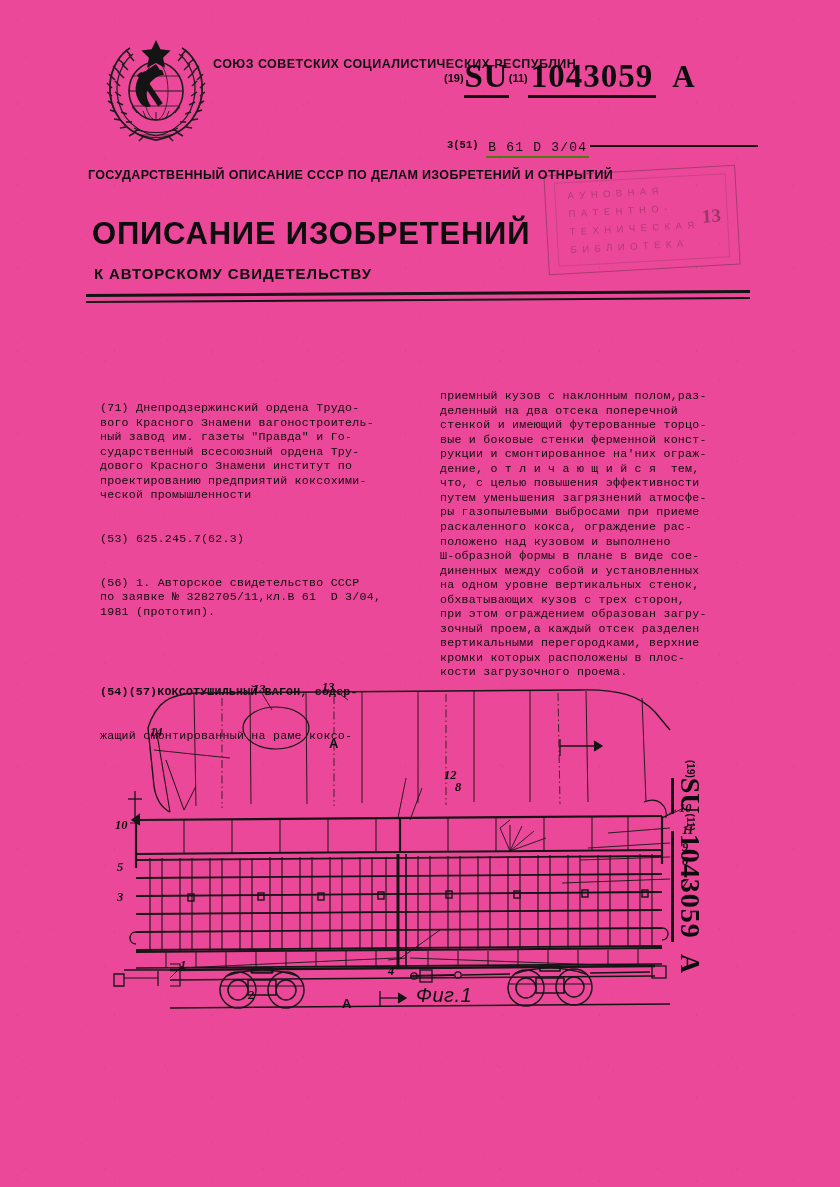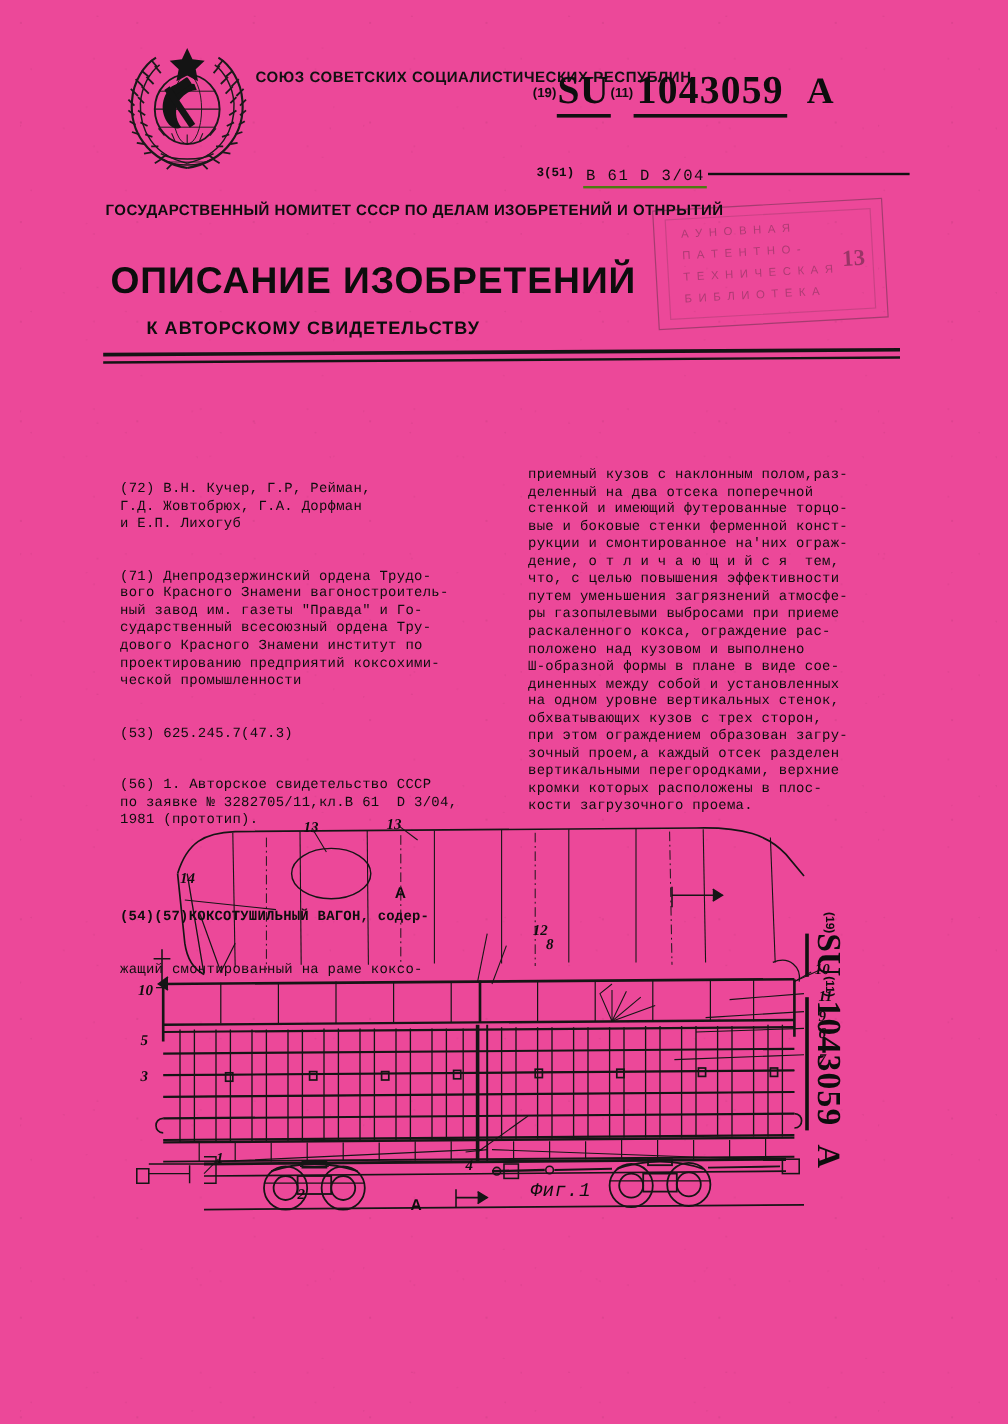--- a/index.html
+++ b/index.html
@@ -138,21 +138,20 @@
   }
   .subtitle {
     position: absolute;
     left: 94px;
     top: 265px;
     font-family: "Liberation Sans", sans-serif;
     font-weight: bold;
     font-size: 15px;
     letter-spacing: .9px;
     white-space: nowrap;
-    margin-left: 28px;
   }
 
   
   .stamp {
     position: absolute;
     left: 546px;
     top: 170px;
     width: 190px;
     height: 98px;
     transform: rotate(-3.2deg);
@@ -258,25 +257,25 @@
   
   .figure {
     position: absolute;
     left: 110px;
     top: 668px;
     width: 600px;
     height: 345px;
   }
   .figcap {
     position: absolute;
-    left: 442px;
+    left: 416px;
     top: 984px;
-    font-family: Liberation Mono, monospace;
+    font-family: Liberation Sans, sans-serif;
     font-style: italic;
-    font-size: 16px;
+    font-size: 20px;
     letter-spacing: .5px;
   }
   .lbl {
     position: absolute;
     font-family: "Liberation Serif", serif;
     font-style: italic;
     font-weight: bold;
     font-size: 12.5px;
   }
   .lbl-a {
@@ -386,51 +385,48 @@
 
   <div class="docnum">
     <span class="par">(19)</span><span class="su">SU</span><span class="par">(11)</span><span class="num">1043059</span><span class="kind">A</span>
   </div>
 
   <div class="ipc">
     <span class="small">3</span><span class="small">(51)</span>
     <span class="code">B 61 D 3/04</span><span class="rule"></span>
   </div>
 
-  <div class="committee">ГОСУДАРСТВЕННЫЙ НОМИТЕТ СССР
+  <div class="committee">ГОСУДАРСТВЕННЫЙ ОПИСАНИЕ СССР
 ПО ДЕЛАМ ИЗОБРЕТЕНИЙ И ОТНРЫТИЙ</div>
   <div class="bigtitle">ОПИСАНИЕ ИЗОБРЕТЕНИЙ</div>
   <div class="subtitle">К АВТОРСКОМУ СВИДЕТЕЛЬСТВУ</div>
 
   <div class="stamp">
     <div class="stamp-inner"></div>
     <div class="stamp-lines">
       <div>А У Н О В Н А Я</div>
       <div>П А Т Е Н Т Н О -</div>
       <div>Т Е Х Н И Ч Е С К А Я</div>
       <div>Б И Б Л И О Т Е К А</div>
     </div>
     <div class="stamp-no">13</div>
   </div>
 
   <div class="rule-top"></div>
   <div class="rule-bot"></div>
 
   <div class="col col-left">
-    <p>(72) В.Н. Кучер, Г.Р, Рейман,
-Г.Д. Жовтобрюх, Г.А. Дорфман
-и Е.П. Лихогуб</p>
     <p>(71) Днепродзержинский ордена Трудо-
 вого Красного Знамени вагоностроитель-
 ный завод им. газеты "Правда" и Го-
 сударственный всесоюзный ордена Тру-
 дового Красного Знамени институт по
 проектированию предприятий коксохими-
 ческой промышленности</p>
-    <p>(53) 625.245.7(47.3)</p>
+    <p>(53) 625.245.7(62.3)</p>
     <p>(56) 1. Авторское свидетельство СССР
 по заявке № 3282705/11,кл.В 61  D 3/04,
 1981 (прототип).</p>
     <div class="gap"></div>
     <p class="bold-claim">(54)(57)КОКСОТУШИЛЬНЫЙ ВАГОН, содер-</p>
     <p>жащий смонтированный на раме коксо-</p>
   </div>
 
   <div class="col col-right">
     <p>приемный кузов с наклонным полом,раз-

